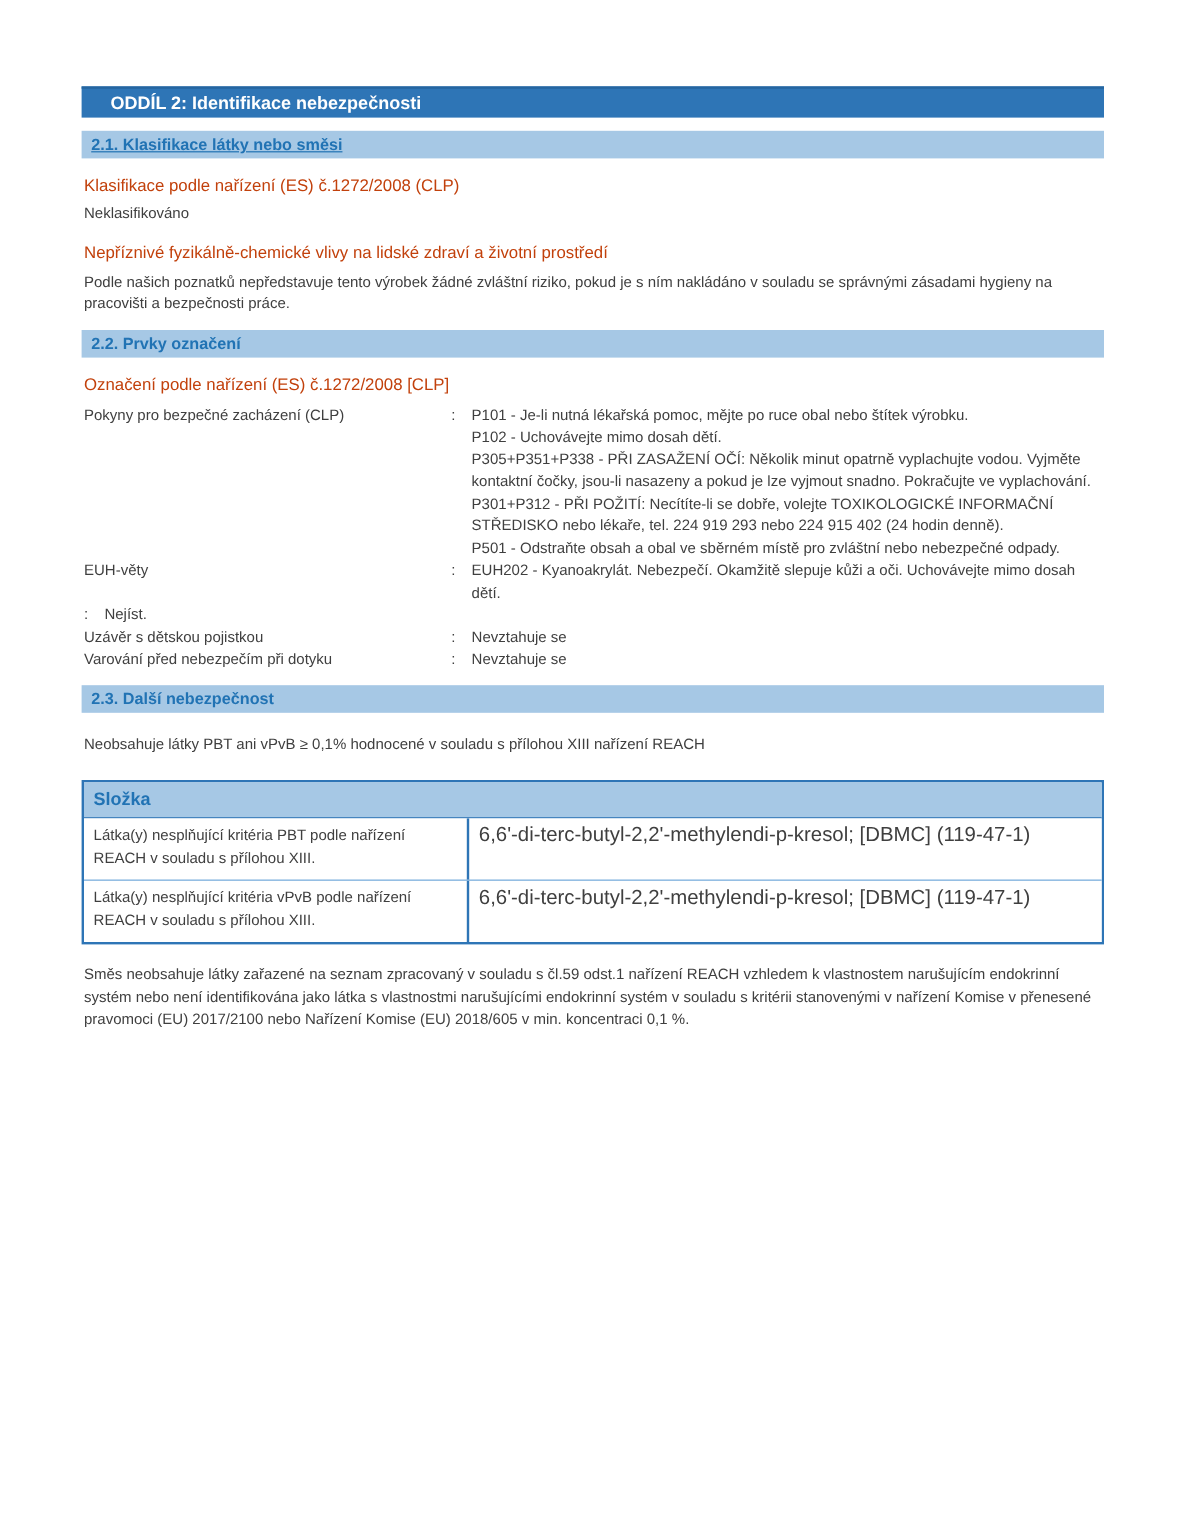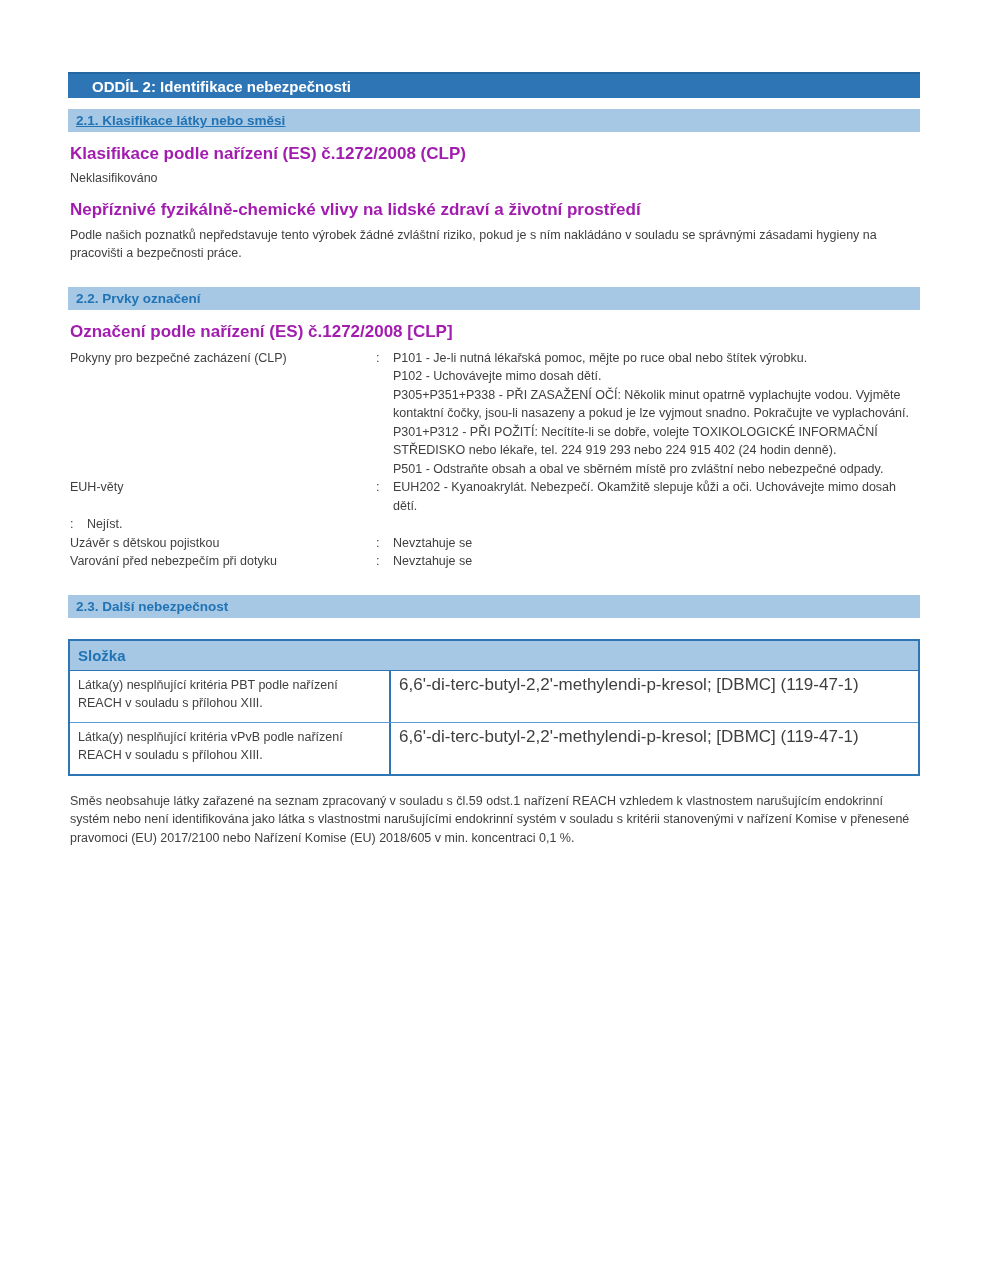--- a/index.html
+++ b/index.html
@@ -36,27 +36,27 @@
   
   .sub-bar {
     background: #a6c8e5;
     color: #2173b4;
     font-size: 13.5px;
     font-weight: bold;
     height: 23px;
     line-height: 23px;
     padding-left: 8px;
     box-sizing: border-box;
-    margin-top: 24px;
+    margin-top: 12px;
   }
   .sub-bar.first { margin-top: 11px; text-decoration: underline; }
   .h-blue {
-    color: #a21caf;
-    font-size: 17px;
-    font-weight: bold;
+    color: #c2410c;
+    font-size: 14px;
+    font-weight: normal;
     margin: 13px 0 0 2px;
     line-height: 18px;
   }
   .body-text {
     font-size: 12.5px;
     line-height: 18.5px;
     margin: 6px 0 0 2px;
   }
   .para { margin-top: 7px; }
   
@@ -176,20 +176,21 @@
       <div class="def-colon">:</div>
       <div class="def-value">Nevztahuje se</div>
     </div>
 
   </div>
 
   <div class="sub-bar">
     <span>2.3. Další nebezpečnost</span>
   </div>
 
+  <div class="body-text note">Neobsahuje látky PBT ani vPvB ≥ 0,1% hodnocené v souladu s přílohou XIII nařízení REACH</div>
 
   <div class="comp-table">
     <div class="thead">Složka</div>
     <div class="trow">
       <div class="td-criteria">Látka(y) nesplňující kritéria PBT podle nařízení REACH v souladu s přílohou XIII.</div>
       <div class="td-substance">6,6'-di-terc-butyl-2,2'-methylendi-p-kresol; [DBMC] (119-47-1)</div>
     </div>
     <div class="trow">
       <div class="td-criteria">Látka(y) nesplňující kritéria vPvB podle nařízení REACH v souladu s přílohou XIII.</div>
       <div class="td-substance">6,6'-di-terc-butyl-2,2'-methylendi-p-kresol; [DBMC] (119-47-1)</div>

